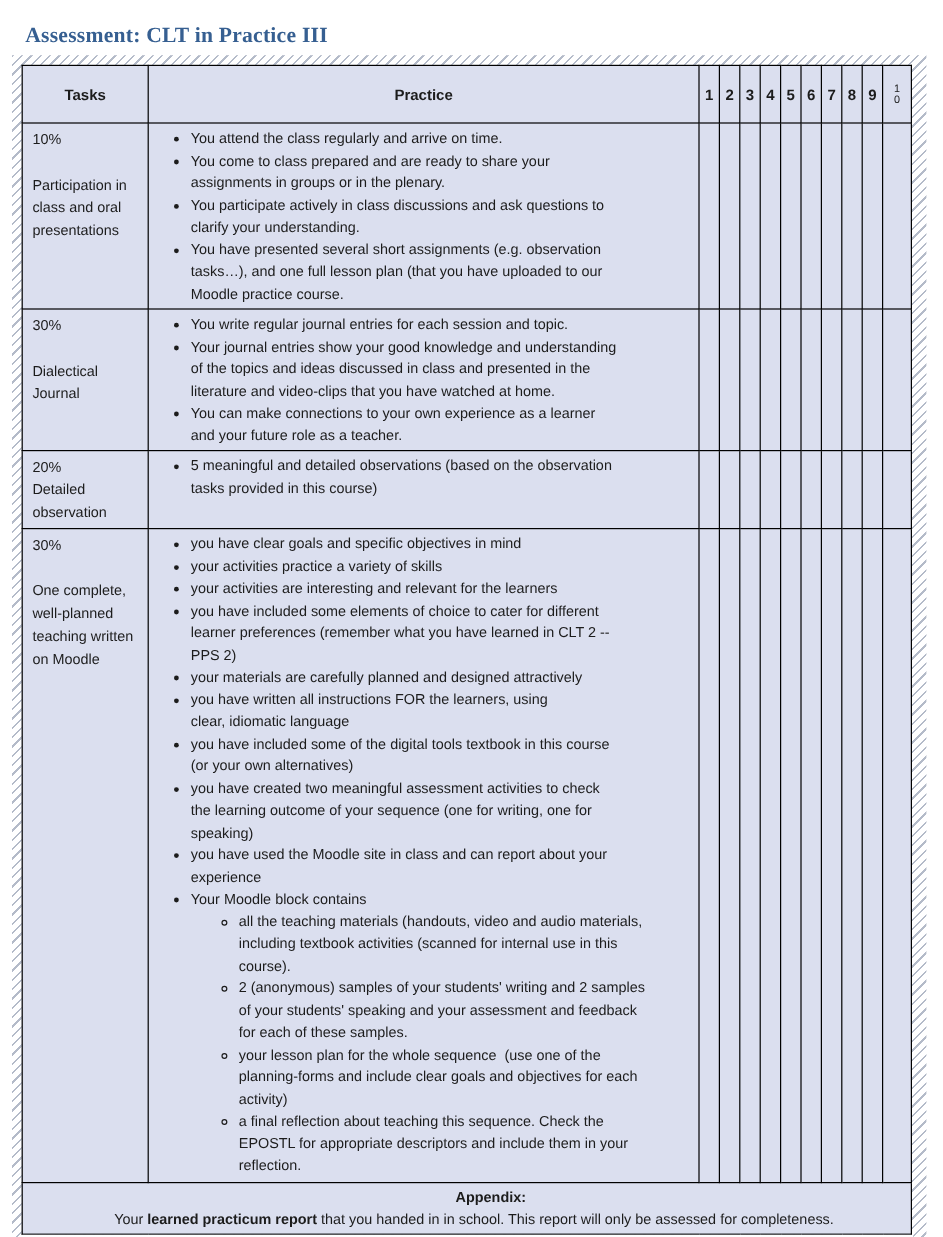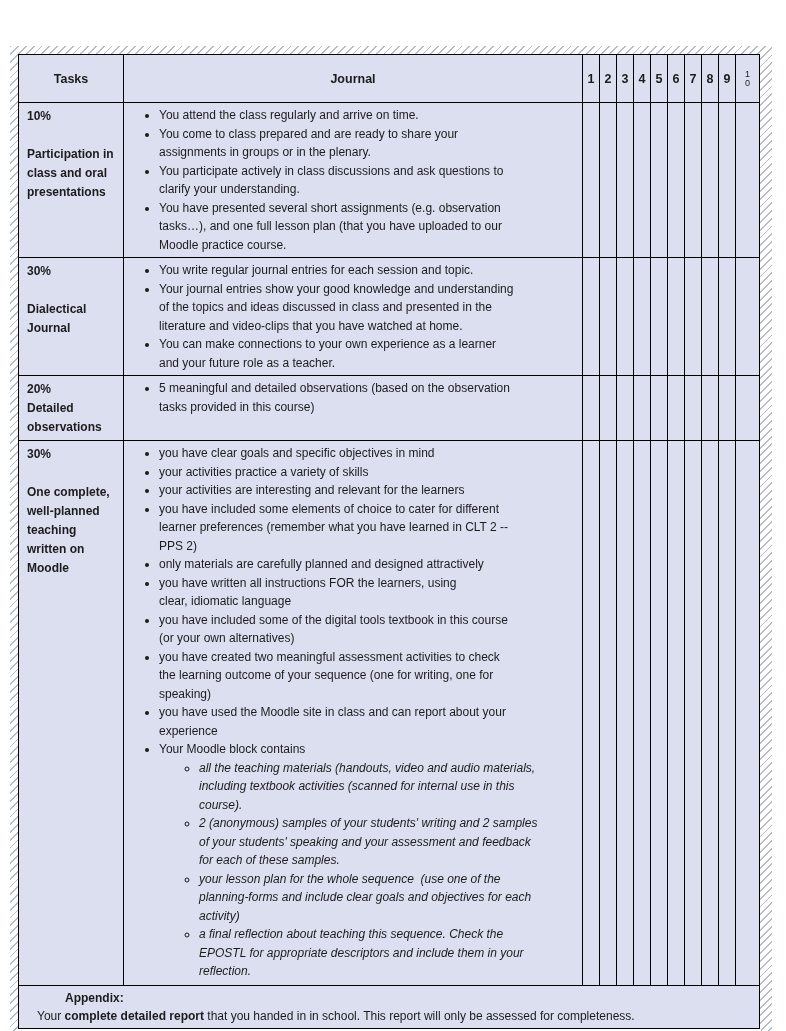--- a/index.html
+++ b/index.html
@@ -20,48 +20,49 @@
   .frame-inner{background:transparent;}
 
   table.rubric{border-collapse:collapse;table-layout:fixed;width:741px;background:var(--cell-bg,#dbdfef);}
   table.rubric td, table.rubric th{border:1px solid #000;vertical-align:top;box-sizing:border-box;}
 
   tr.header-row{height:48px;margin-left:12px;}
   tr.header-row th{vertical-align:middle;font-weight:bold;font-size:12.5px;text-align:center;padding:2px;}
   th.score-h{font-size:11.5px;font-weight:normal;padding:0;}
   th.score-h.col10{font-size:9px;line-height:9px;font-weight:normal;}
 
-  td.task-cell{font-weight:bold;font-size:12px;padding:4px 5px 3px 8px;line-height:19px;border-radius:29px;}
+  td.task-cell{font-weight:normal;font-size:12px;padding:4px 5px 3px 8px;line-height:19px;border-radius:29px;}
   .task-line{min-height:19px;}
 
   td.criteria-cell{padding:3px 6px 3px 8px;font-size:12px;}
   ul.bullets{margin:0;padding:0 0 0 27px;list-style:disc outside;}
   ul.bullets > li{line-height:18.5px;}
-  ul.sub-bullets{margin:0;padding:0 0 0 40px;list-style:circle outside;font-style:italic;}
+  ul.sub-bullets{margin:0;padding:0 0 0 40px;list-style:circle outside;}
   ul.sub-bullets > li{line-height:18.5px;}
   .bullet-text{white-space:pre-wrap;}
 
   td.score-cell{padding:0;}
 
   #rows-body tr:nth-child(1){height:155px;}
   #rows-body tr:nth-child(2){height:114px;}
   #rows-body tr:nth-child(3){height:55px;}
   #rows-body tr:nth-child(4){height:545px;}
 
   tr.appendix-row{height:42px;}
-  td.appendix-cell{padding:3px 6px 3px 18px;font-size:12px;line-height:18px;}
+  td.appendix-cell{padding:3px 6px 3px 18px;font-size:12px;line-height:18px;text-align:center;}
   .appendix-heading{font-weight:bold;margin-left:28px;}
 
   .spacer{height:4px;background:#ffffff;}
 </style>
 </head>
 <body>
 
 <div class="page">
 
+  <h1 class="doc-title">Assessment: CLT in Practice III</h1>
 
   <div class="frame">
     <div class="frame-inner">
 
       <table class="rubric">
         <colgroup id="rubric-cols">
           <col style="width:105px">
           <col style="width:459px">
         <col style="width: 17px;">
             <col style="width: 17px;">
@@ -70,21 +71,21 @@
             <col style="width: 17px;">
             <col style="width: 17px;">
             <col style="width: 17px;">
             <col style="width: 17px;">
             <col style="width: 17px;">
             <col style="width: 24px;">
           </colgroup>
         <thead>
           <tr class="header-row" id="header-row">
             <th class="tasks-h">Tasks</th>
-            <th class="criteria-h">Journal</th>
+            <th class="criteria-h">Practice</th>
           <th class="score-h">1</th>
               <th class="score-h">2</th>
               <th class="score-h">3</th>
               <th class="score-h">4</th>
               <th class="score-h">5</th>
               <th class="score-h">6</th>
               <th class="score-h">7</th>
               <th class="score-h">8</th>
               <th class="score-h">9</th>
               <th class="score-h col10">1<br>0</th>
@@ -143,21 +144,21 @@
               <td class="score-cell"></td>
               <td class="score-cell"></td>
               <td class="score-cell"></td>
               <td class="score-cell"></td>
               <td class="score-cell"></td>
               <td class="score-cell col10"></td>
             </tr>
             <tr>
       <td class="task-cell">
                 <div class="task-line">20%</div>
-                <div class="task-line">Detailed observations</div>
+                <div class="task-line">Detailed observation</div>
               </td>
       <td class="criteria-cell">
                 <ul class="bullets">
                   <li><span class="bullet-text">5 meaningful and detailed observations (based on the observation
 tasks provided in this course)</span></li>
                 </ul>
               </td>
     <td class="score-cell"></td>
               <td class="score-cell"></td>
               <td class="score-cell"></td>
@@ -176,21 +177,21 @@
                 <div class="task-line">One complete, well-planned teaching written on Moodle</div>
               </td>
       <td class="criteria-cell">
                 <ul class="bullets">
                   <li><span class="bullet-text">you have clear goals and specific objectives in mind</span></li>
                   <li><span class="bullet-text">your activities practice a variety of skills</span></li>
                   <li><span class="bullet-text">your activities are interesting and relevant for the learners</span></li>
                   <li><span class="bullet-text">you have included some elements of choice to cater for different
 learner preferences (remember what you have learned in CLT 2 --
 PPS 2)</span></li>
-                  <li><span class="bullet-text">only materials are carefully planned and designed attractively</span></li>
+                  <li><span class="bullet-text">your materials are carefully planned and designed attractively</span></li>
                   <li><span class="bullet-text">you have written all instructions FOR the learners, using
 clear, idiomatic language</span></li>
                   <li><span class="bullet-text">you have included some of the digital tools textbook in this course
 (or your own alternatives)</span></li>
                   <li><span class="bullet-text">you have created two meaningful assessment activities to check
 the learning outcome of your sequence (one for writing, one for
 speaking)</span></li>
                   <li><span class="bullet-text">you have used the Moodle site in class and can report about your
 experience</span></li>
                   <li><span class="bullet-text">Your Moodle block contains</span><ul class="sub-bullets">
@@ -218,21 +219,21 @@
               <td class="score-cell"></td>
               <td class="score-cell"></td>
               <td class="score-cell"></td>
               <td class="score-cell col10"></td>
             </tr>
           </tbody>
         <tbody>
           <tr class="appendix-row">
             <td class="appendix-cell" id="appendix-cell" colspan="12">
               <div class="appendix-heading">Appendix:</div>
-              <div class="appendix-body"><span>Your </span><b>complete detailed report</b><span> that you handed in in school. This report will only be assessed for completeness.</span></div>
+              <div class="appendix-body"><span>Your </span><b>learned practicum report</b><span> that you handed in in school. This report will only be assessed for completeness.</span></div>
             </td>
           </tr>
         </tbody>
       </table>
 
       <div class="spacer"></div>
 
     </div>
   </div>
 

